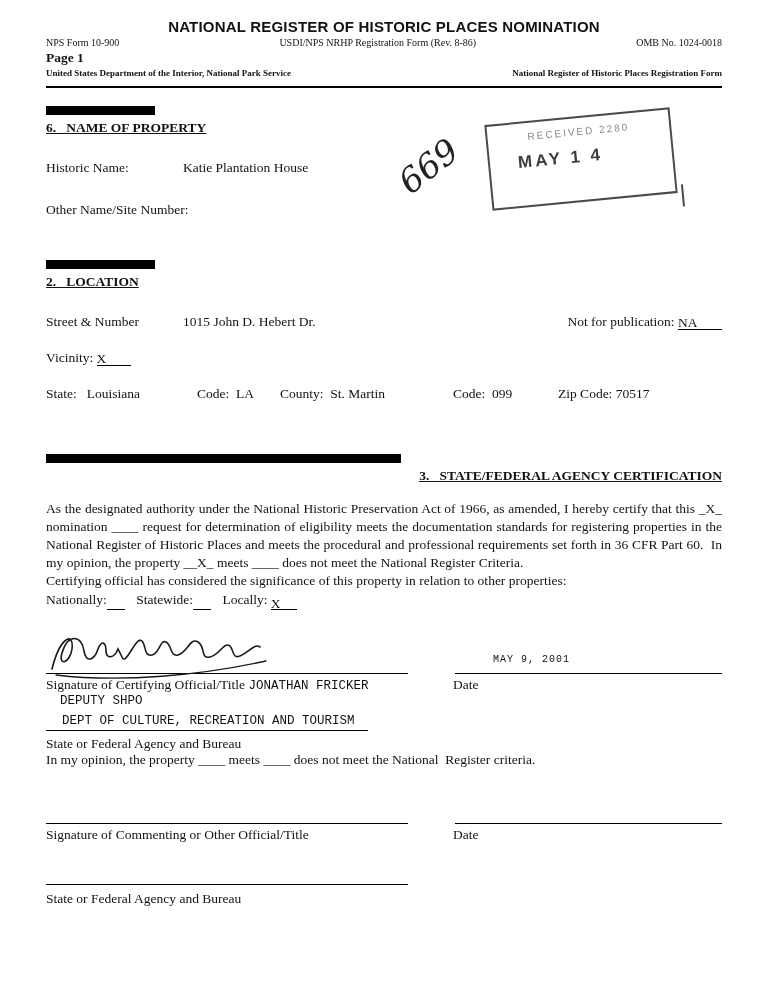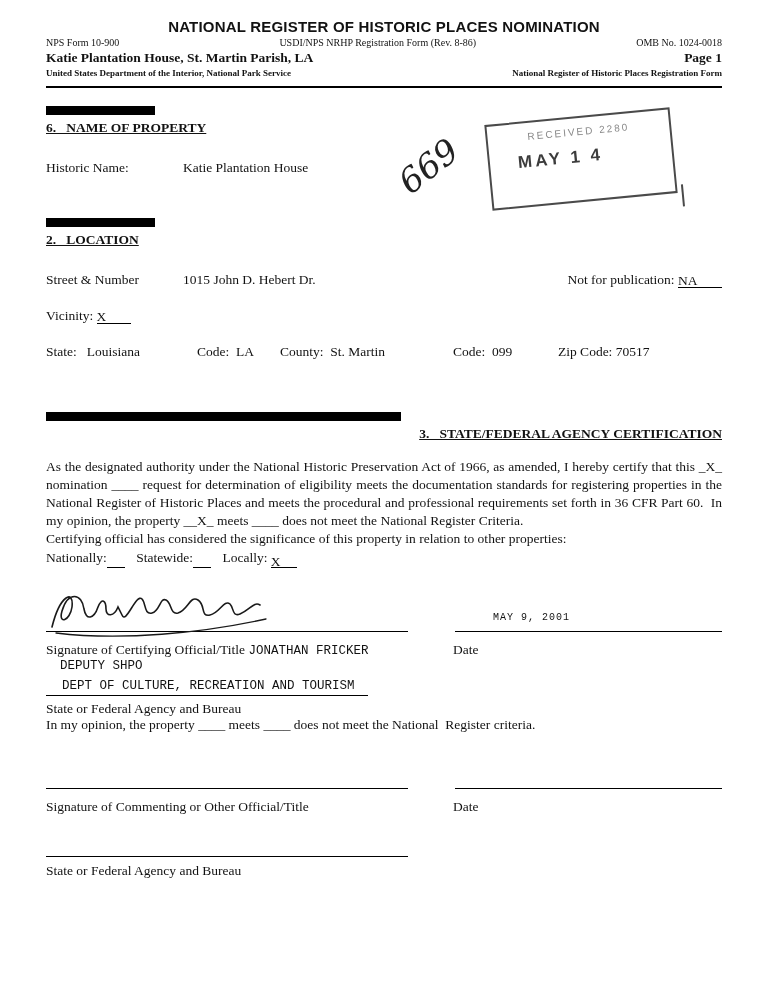--- a/index.html
+++ b/index.html
@@ -37,21 +37,21 @@
   
   .loc3 { display:grid; grid-template-columns:151px 83px 173px 105px 1fr; align-items:baseline; }
 
   
   .cert-para { text-align:justify; line-height:1.34; margin-top:16px; }
   .sig-area { display:flex; justify-content:space-between; align-items:flex-end; margin-top:44px; }
   .sig-line { width:362px; border-bottom:1.5px solid #000; position:relative; height:20px; }
   .date-line { width:267px; border-bottom:1.5px solid #000; height:20px; }
   .date-text { font-size:10px; padding-left:38px; letter-spacing:1px; }
   .sig-svg { position:absolute; left:-4px; bottom:-10px; pointer-events:none; }
-  .labels-row { display:flex; margin-top:10px; }
+  .labels-row { display:flex; margin-top:3px; }
   .labels-left { width:407px; }
   .mono-sm { font-size:12.5px; }
   .agency-underline { width:322px; border-bottom:1.5px solid #000; padding:2px 0 2px 16px; margin-top:2px; }
   .lines-row { display:flex; justify-content:space-between; margin-top:40px; }
   .l-left { width:362px; border-bottom:1.5px solid #000; height:16px; }
   .l-right { width:267px; border-bottom:1.5px solid #000; height:16px; }
   .single-line { width:362px; border-bottom:1.5px solid #000; height:16px; margin-top:26px; }
 
   
   .stamp-box {
@@ -74,21 +74,20 @@
 
   <div class="doc-title pre">NATIONAL REGISTER OF HISTORIC PLACES NOMINATION</div>
 
   <div class="meta-row">
     <span>NPS Form 10-900</span>
     <span>USDI/NPS NRHP Registration Form (Rev. 8-86)</span>
     <span>OMB No. 1024-0018</span>
   </div>
 
   <div class="prop-row">
-    <span>Katie Plantation House, St. Martin Parish, LA</span>
     <span>Page 1</span>
   </div>
 
   <div class="small-row">
     <span>United States Department of the Interior, National Park Service</span>
     <span>National Register of Historic Places Registration Form</span>
   </div>
 
   <hr class="top-rule">
 
@@ -102,20 +101,23 @@
   <div style="margin-top:18px;">
     <div class="bar w1"></div>
     <div class="sec-heading pre">6.   NAME OF PROPERTY</div>
   </div>
 
   <div class="lv-row" style="margin-top:24px;">
     <span>Historic Name:</span>
     <span>Katie Plantation House</span>
   </div>
 
+  <div class="lv-row" style="margin-top:26px;">
+    <span style="grid-column:1 / span 2;">Other Name/Site Number:</span>
+  </div>
 
   <div style="margin-top:42px;">
     <div class="bar w2"></div>
     <div class="sec-heading pre">2.   LOCATION</div>
   </div>
 
   <div class="flex-row" style="margin-top:24px;">
     <div class="lv-row" style="flex:1 1 auto;">
       <span>Street &amp; Number</span>
       <span>1015 John D. Hebert Dr.</span>

